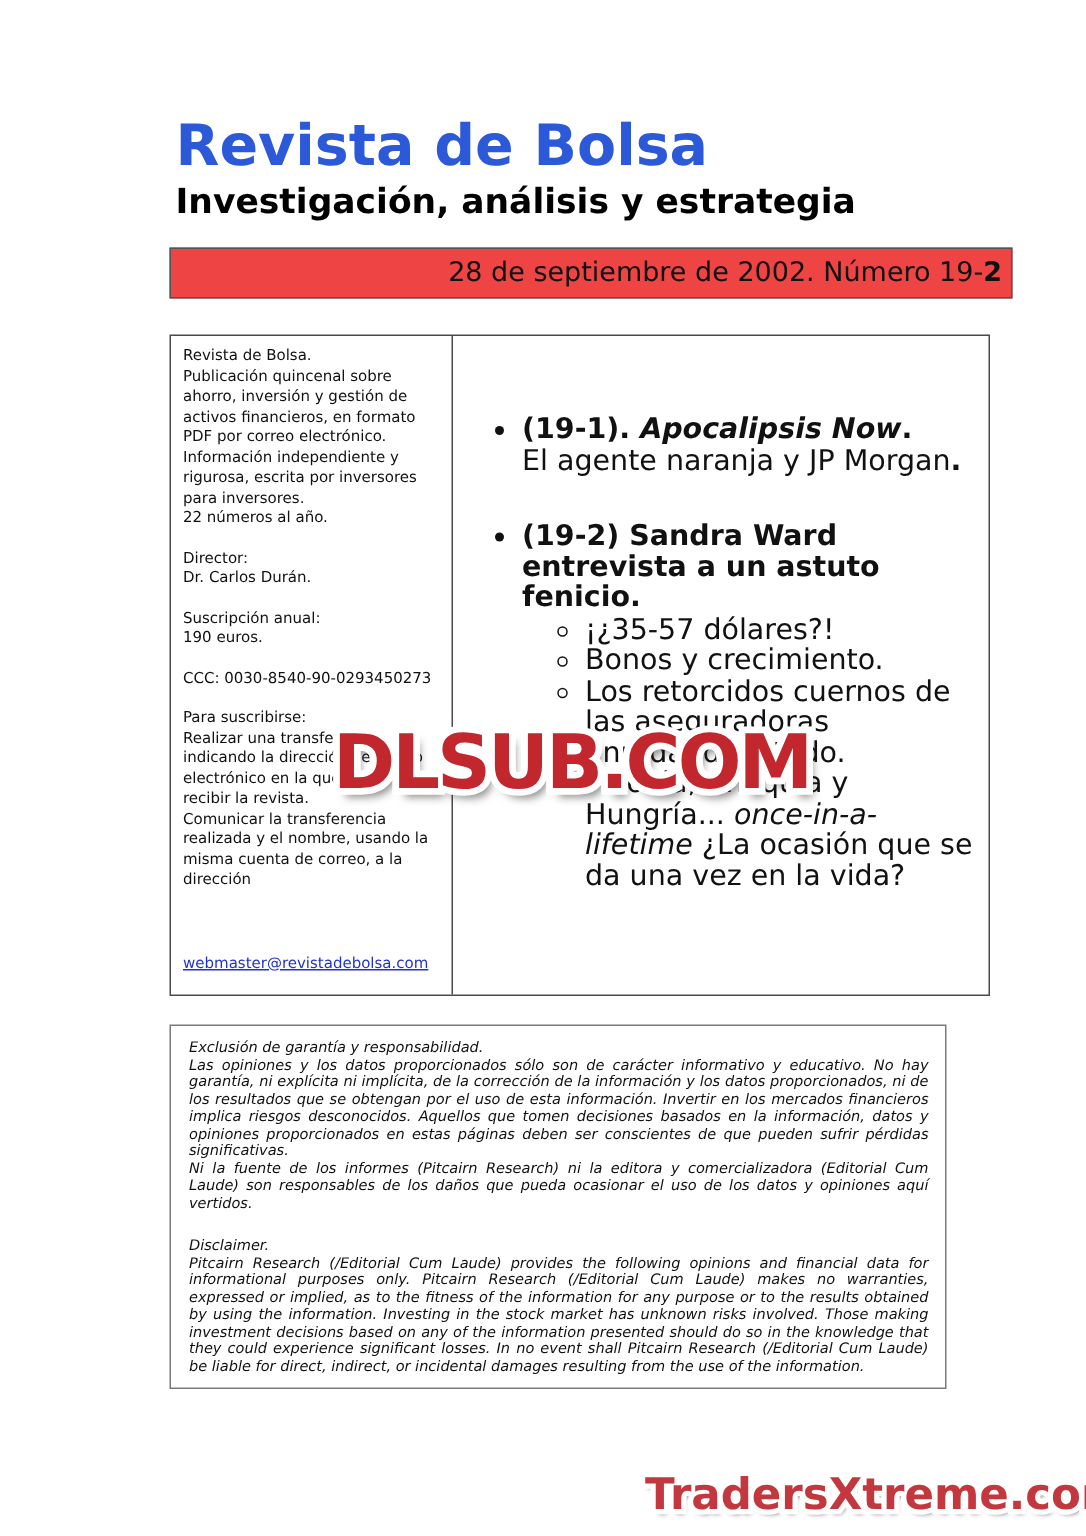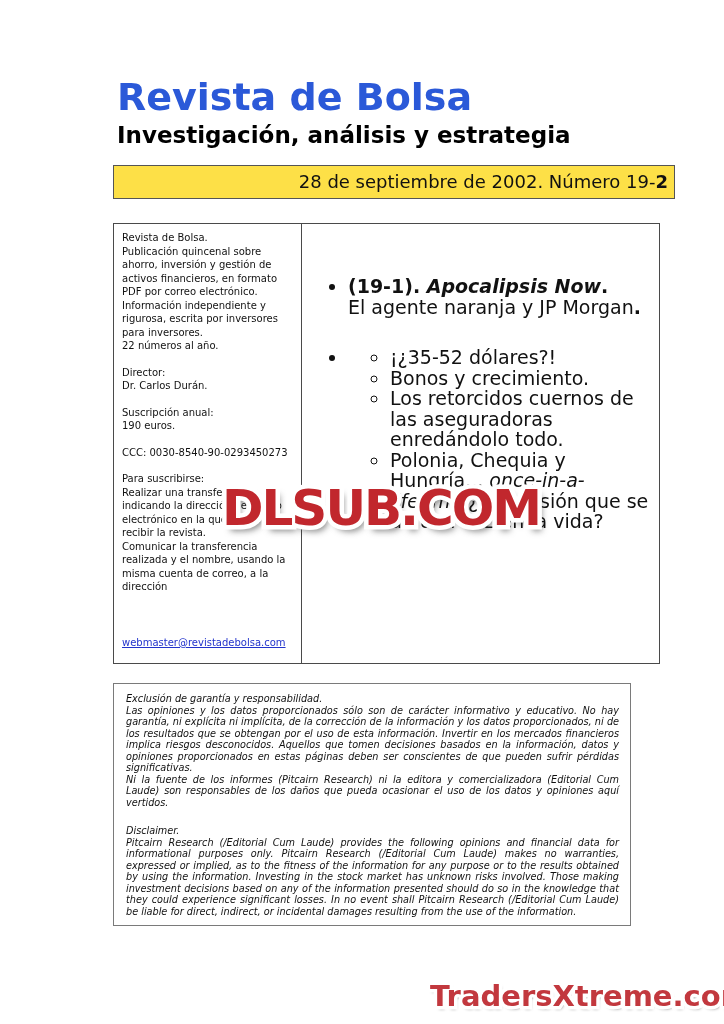--- a/index.html
+++ b/index.html
@@ -20,21 +20,21 @@
   }
 
   
   .masthead { position:absolute; left:117px; top:74px; }
   .mast-title { color:#2b59d8; font-weight:bold; font-size:38px; line-height:46px; letter-spacing:0px; }
   .mast-subtitle { color:#000000; font-weight:bold; font-size:23px; line-height:30px; letter-spacing:0px; }
 
   
   .datebar {
     position:absolute; left:113px; top:165px; width:562px; height:34px;
-    background:#fde047; border:1px solid #555;
+    background:#ef4444; border:1px solid #555;
     text-align:right; font-size:18px; line-height:31px; padding-right:6px; color:#111;
   }
   .datebar b { font-weight:bold; }
 
   
   .content-box {
     position:absolute; left:113px; top:223px; width:547px; height:441px;
     border:1px solid #4a4a4a; display:flex;
   }
   .left-col {
@@ -100,23 +100,23 @@
       <p>CCC: 0030-8540-90-0293450273</p>
       <p>Para suscribirse:
 Realizar una transferencia indicando la dirección de correo electrónico en la que desea recibir la revista.
 Comunicar la transferencia realizada y el nombre, usando la misma cuenta de correo, a la dirección</p>
       <a href="#" class="email-link">webmaster@revistadebolsa.com</a>
     </div>
 
     <div class="right-col">
       <ul class="main">
         <li><span class="b">(19-1). </span><span class="b i">Apocalipsis Now</span><span class="b">.</span><br><span>El agente naranja y JP Morgan</span><span class="b">.</span></li>
-        <li>
+        <li><span class="b">(19-2) Sandra Ward entrevista a un astuto fenicio.</span>
           <ul class="sub">
-            <li>¡¿35-52 dólares?!</li>
+            <li>¡¿35-57 dólares?!</li>
             <li>Bonos y crecimiento.</li>
             <li>Los retorcidos cuernos de las aseguradoras enredándolo todo.</li>
             <li><span>Polonia, Chequia y Hungría... </span><span class="i">once-in-a-lifetime</span><span> ¿La ocasión que se da una vez en la vida?</span></li>
           </ul>
         </li>
       </ul>
     </div>
   </div>
 
   <div class="logo-stack dlsub">

